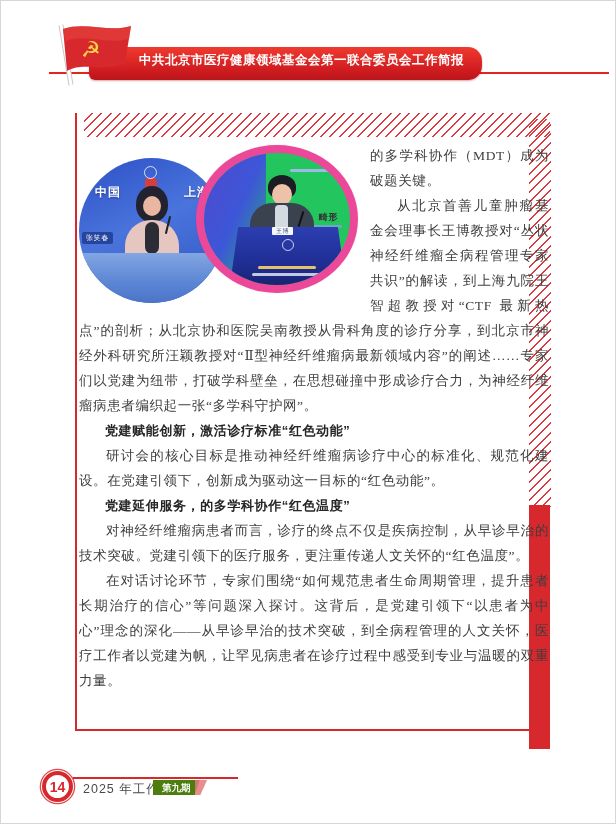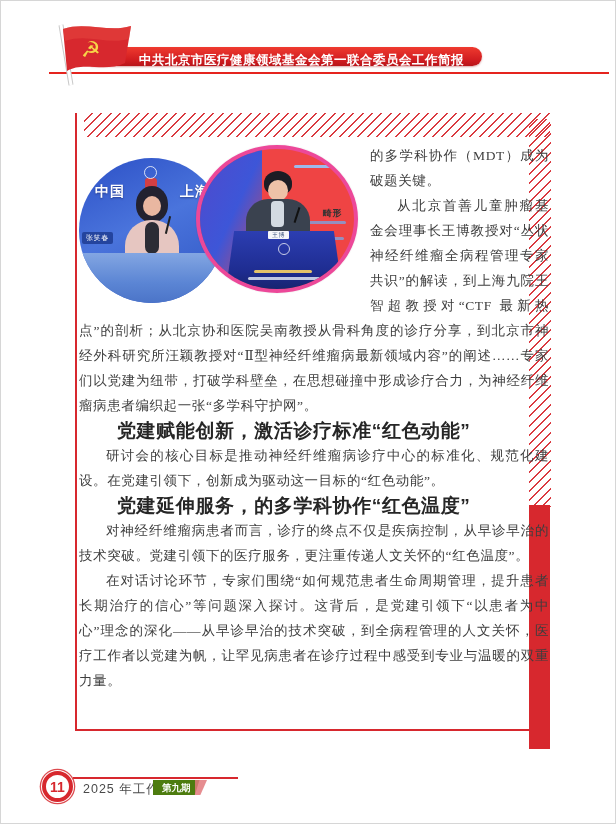--- a/index.html
+++ b/index.html
@@ -5,21 +5,21 @@
   * { margin:0; padding:0; box-sizing:border-box; }
   html,body { background:#ffffff; }
   .page {
     position:relative; width:616px; height:824px; margin:0 auto;
     background:#ffffff; border:1px solid #d6d6d6; overflow:hidden;
     font-family:"Liberation Serif","DejaVu Serif",serif;
   }
 
   
   .banner {
-    position:absolute; left:88px; top:46px; height:19px; z-index:1;
+    position:absolute; left:88px; top:46px; height:33px; z-index:1;
     background:linear-gradient(180deg,#ef3a2f 0%,#d01c20 70%,#b8151a 100%);
     border-radius:6px 14px 14px 6px;
     color:#fff; font-family:"Liberation Sans","DejaVu Sans",sans-serif;
     font-weight:700; font-size:12.5px; line-height:27px; letter-spacing:.5px;
     padding:0 18px 0 50px; white-space:nowrap;
     box-shadow:0 1px 2px rgba(150,0,0,.35);
   }
   .flag { position:absolute; left:46px; top:22px; z-index:2; }
   .header-rule { position:absolute; left:48px; top:71px; width:560px; height:2px; background:#e5241e; }
 
@@ -35,34 +35,34 @@
   
   .article {
     position:absolute; left:78px; top:142px; width:470px;
     font-size:13.5px; line-height:25px; color:#3e3e3e;
     text-align:justify; letter-spacing:.6px;
   }
   .article p { text-indent:2em; }
   .article p.no-indent { text-indent:0; }
   .article h3 {
     font-family:"Liberation Sans","DejaVu Sans",sans-serif;
-    font-size:19px; line-height:25px; font-weight:700; color:#262626;
+    font-size:13px; line-height:25px; font-weight:700; color:#262626;
     text-indent:2em;
   }
 
   
   .photos { float:left; position:relative; width:283px; height:158px; margin:2px 8px 4px 0; }
   .photo { position:absolute; border-radius:50%; overflow:hidden; }
   .photo-left  { left:0; top:13px; width:145px; height:145px; z-index:1;
                  background:linear-gradient(155deg,#2c50c6 0%,#4a74dc 45%,#2e54c2 100%); }
   .photo-right { left:117px; top:0; width:162px; height:148px; z-index:2;
-                 border:4px solid #ec4899; background:#ef4444;
+                 border:8px solid #ec4899; background:#22c55e;
                  box-shadow:0 0 0 1px rgba(0,0,0,.03); }
-  .pl-cn, .pl-sh { position:absolute; color:#fff; font-weight:700; font-size:14px;
-                   font-family:Liberation Mono, monospace; letter-spacing:1px; text-shadow:0 1px 2px rgba(0,0,40,.4); }
+  .pl-cn, .pl-sh { position:absolute; color:#fff; font-weight:700; font-size:12px;
+                   font-family:Liberation Sans, sans-serif; letter-spacing:1px; text-shadow:0 1px 2px rgba(0,0,40,.4); }
   .pl-cn { left:16px; top:22px; } .pl-sh { right:14px; top:22px; }
   .pl-logo { position:absolute; left:66px; top:20px; width:12px; height:12px; border-radius:3px;
              background:#e23b33; opacity:.9; }
   .w-hair { position:absolute; left:57px; top:28px; width:32px; height:36px; border-radius:50% 50% 46% 46%; background:#232230; }
   .w-face { position:absolute; left:64px; top:38px; width:18px; height:20px; border-radius:50%; background:#e9b7a1; }
   .w-body { position:absolute; left:46px; top:62px; width:54px; height:46px; border-radius:26px 26px 0 0; background:#e6c6c1; }
   .w-inner{ position:absolute; left:66px; top:64px; width:14px; height:32px; border-radius:7px; background:#2c2c34; }
   .w-mic  { position:absolute; left:88px; top:58px; width:2px; height:18px; background:#222; transform:rotate(14deg); }
   .w-tag  { position:absolute; left:3px; top:74px; background:#24449e; color:#fff;
             font-size:7px; line-height:10px; padding:1px 4px; border-radius:2px;
@@ -175,18 +175,18 @@
     <p>从北京首善儿童肿瘤基金会理事长王博教授对“丛状神经纤维瘤全病程管理专家共识”的解读，到上海九院王智超教授对“CTF 最新热点”的剖析；从北京协和医院吴南教授从骨科角度的诊疗分享，到北京市神经外科研究所汪颖教授对“Ⅱ型神经纤维瘤病最新领域内容”的阐述……专家们以党建为纽带，打破学科壁垒，在思想碰撞中形成诊疗合力，为神经纤维瘤病患者编织起一张“多学科守护网”。</p>
     <h3>党建赋能创新，激活诊疗标准“红色动能”</h3>
     <p>研讨会的核心目标是推动神经纤维瘤病诊疗中心的标准化、规范化建设。在党建引领下，创新成为驱动这一目标的“红色动能”。</p>
     <h3>党建延伸服务，的多学科协作“红色温度”</h3>
     <p>对神经纤维瘤病患者而言，诊疗的终点不仅是疾病控制，从早诊早治的技术突破。党建引领下的医疗服务，更注重传递人文关怀的“红色温度”。</p>
     <p>在对话讨论环节，专家们围绕“如何规范患者生命周期管理，提升患者长期治疗的信心”等问题深入探讨。这背后，是党建引领下“以患者为中心”理念的深化——从早诊早治的技术突破，到全病程管理的人文关怀，医疗工作者以党建为帆，让罕见病患者在诊疗过程中感受到专业与温暖的双重力量。</p>
 
   </div>
 
   <div class="footer-rule"></div>
-  <div class="footer-circle">11</div>
+  <div class="footer-circle">14</div>
   <div class="footer-title">2025 年工作简报</div>
   <div class="issue-badge">第九期</div>
   <div class="badge-fold"></div>
 
 </div>
 
 </body></html>

